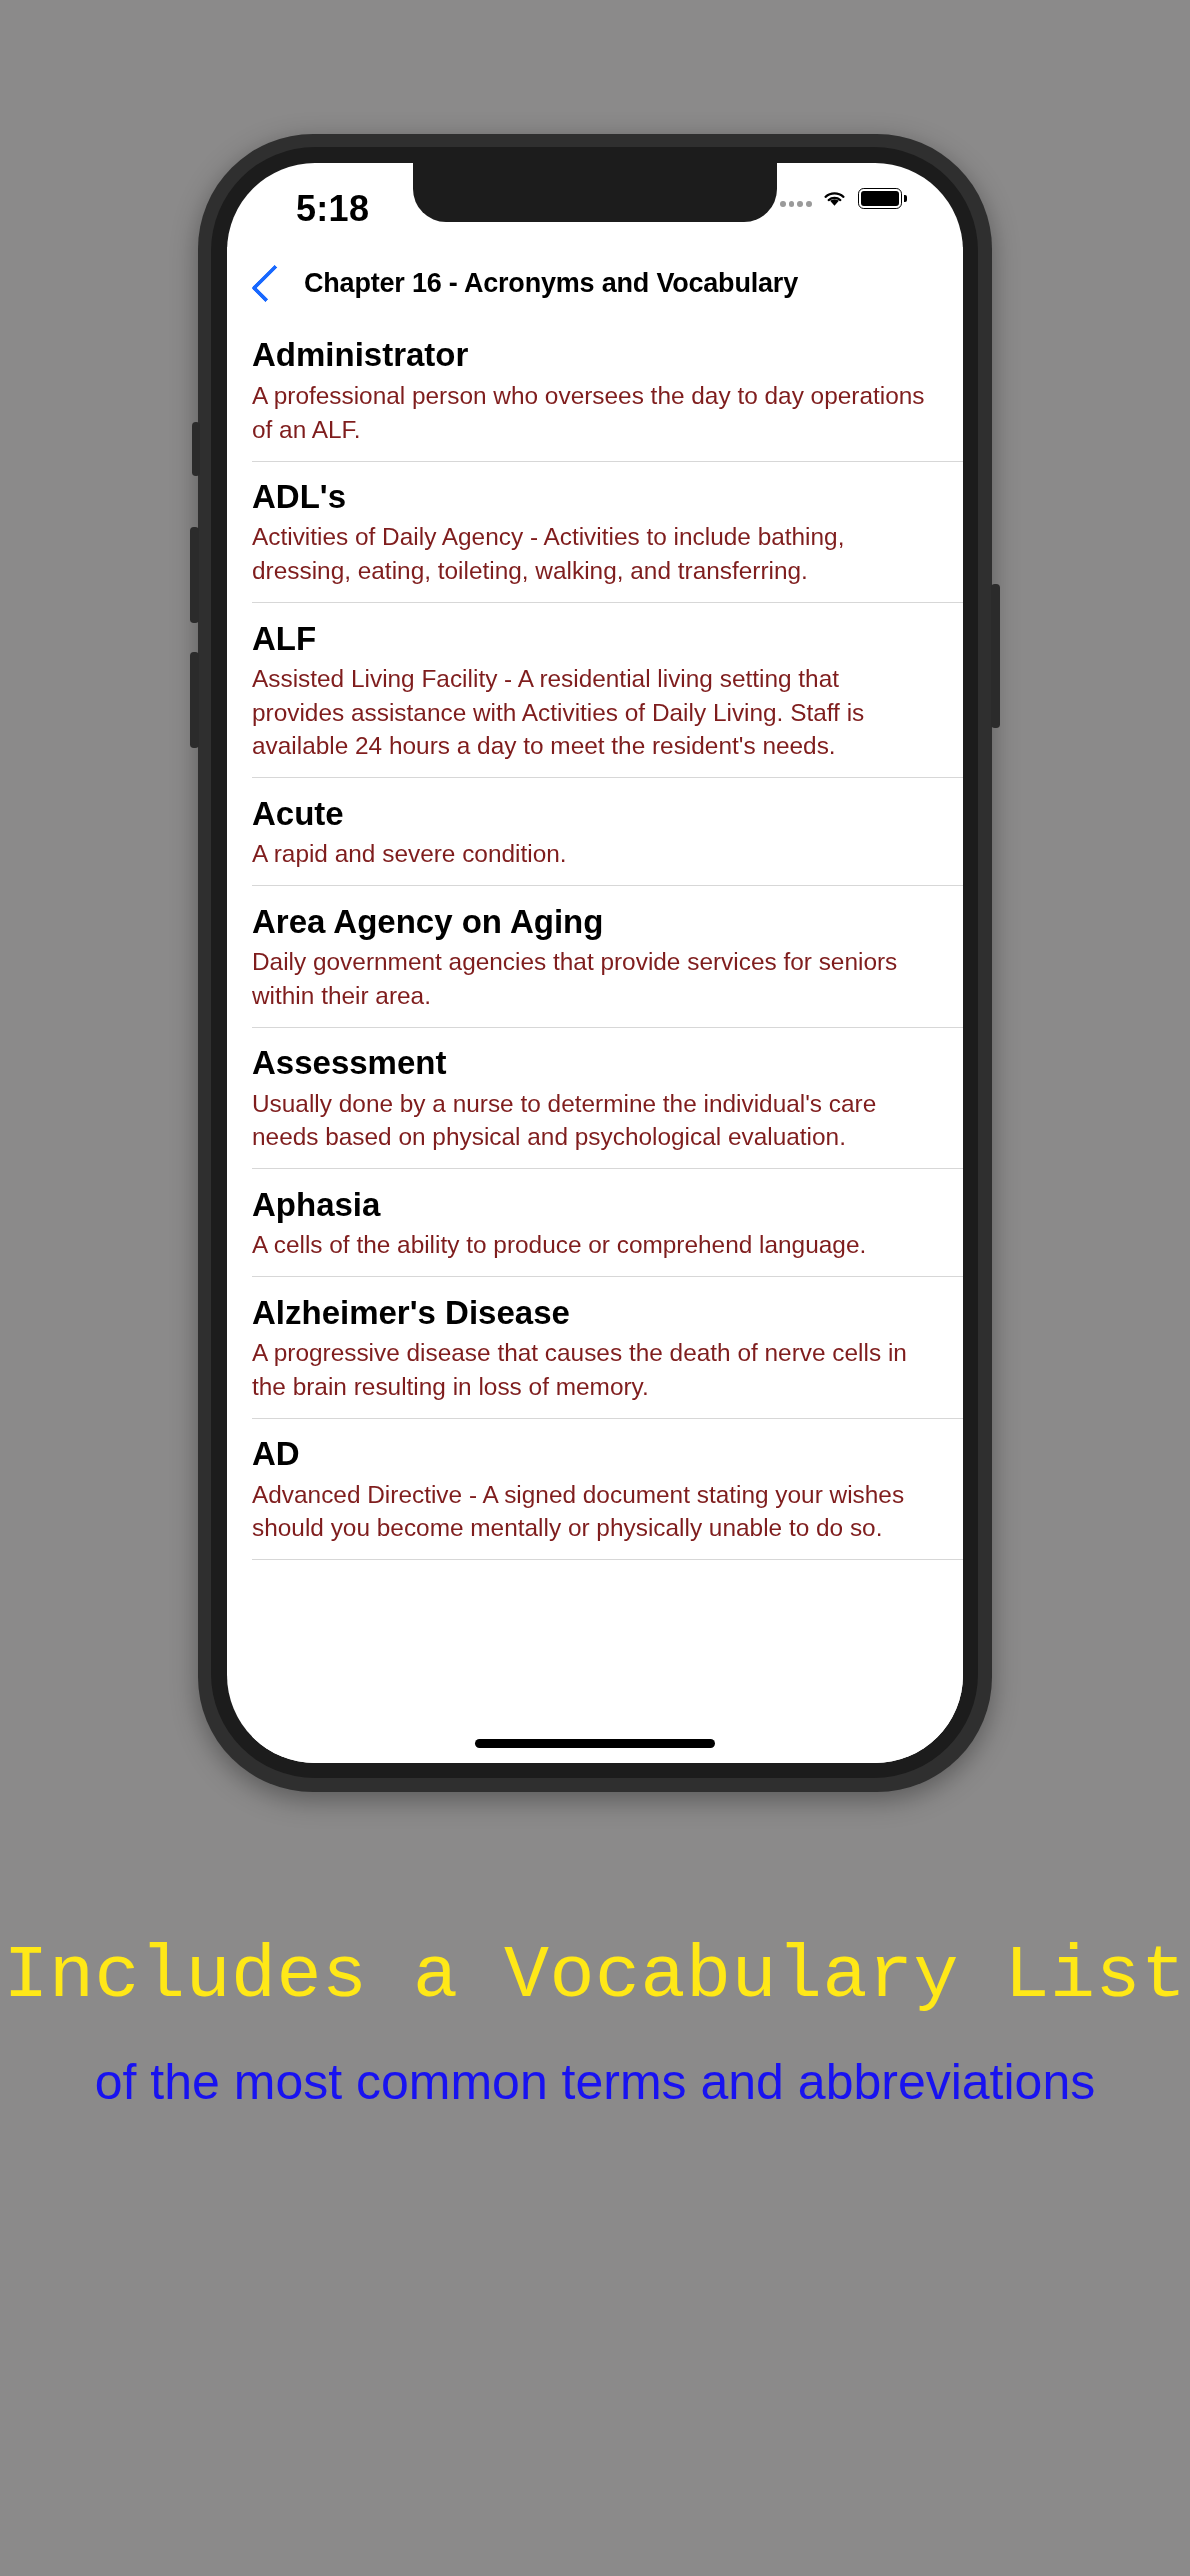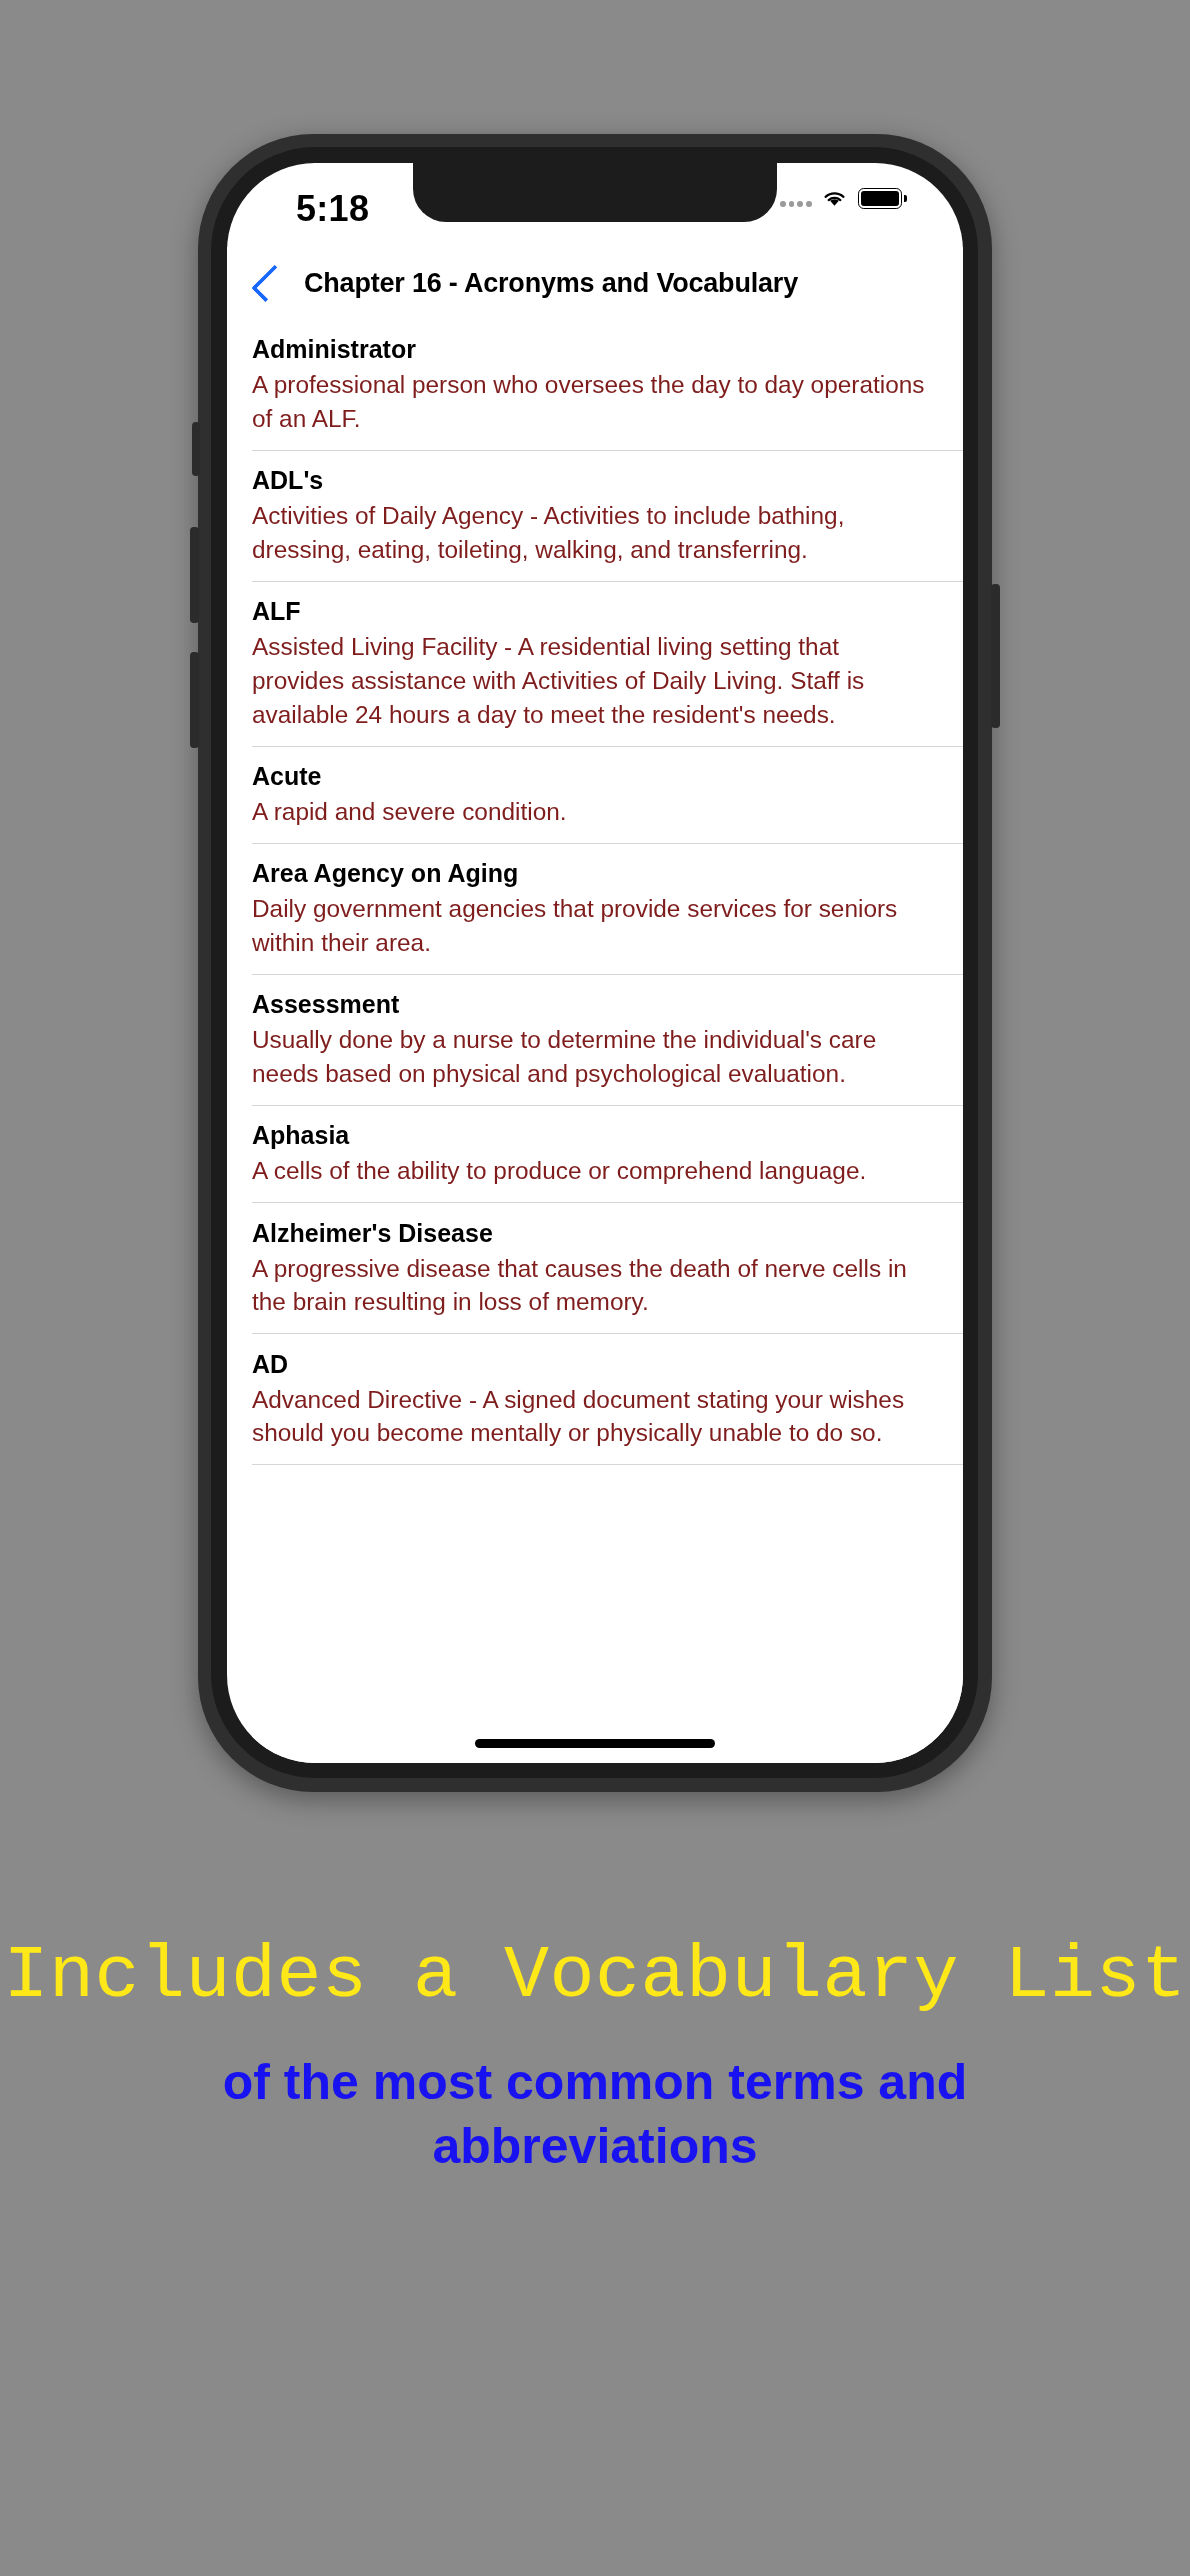--- a/index.html
+++ b/index.html
@@ -197,21 +197,21 @@
     bottom: 0;
     overflow: hidden;
     background: #ffffff;
   }
   .list-item {
     padding: 13.4px 33px 14.4px 0;
     border-bottom: 1px solid #d7d7d7;
     box-sizing: border-box;
   }
   .term {
-    font-size: 25px;
+    font-size: 33px;
     font-weight: bold;
     color: #000;
     line-height: 1.32;
     margin-bottom: 1.9px;
   }
   .definition {
     font-size: 24.4px;
     color: #7f1d1d;
     line-height: 1.38;
     font-weight: 400;
@@ -245,21 +245,20 @@
     line-height: 1.08;
     letter-spacing: 0.5px;
   }
   .caption-sub {
     margin-top: 33px;
     font-family: "Liberation Sans", sans-serif;
     font-size: 50px;
     color: #1812f0;
     line-height: 1.28;
     padding: 0 86px;
-    font-weight: bold;
   }
 </style>
 </head>
 <body>
 
 <div class="phone-wrap">
   <div class="phone-body">
     <div class="side-btn mute"></div>
     <div class="side-btn volup"></div>
     <div class="side-btn voldn"></div>

